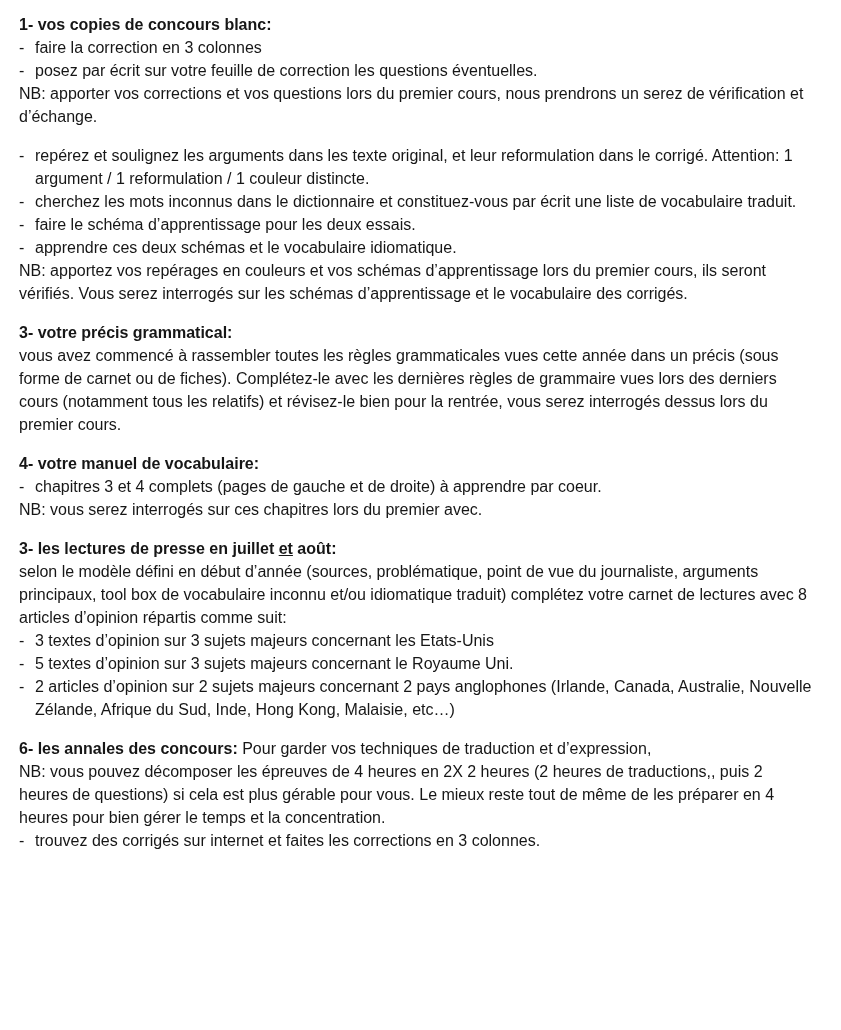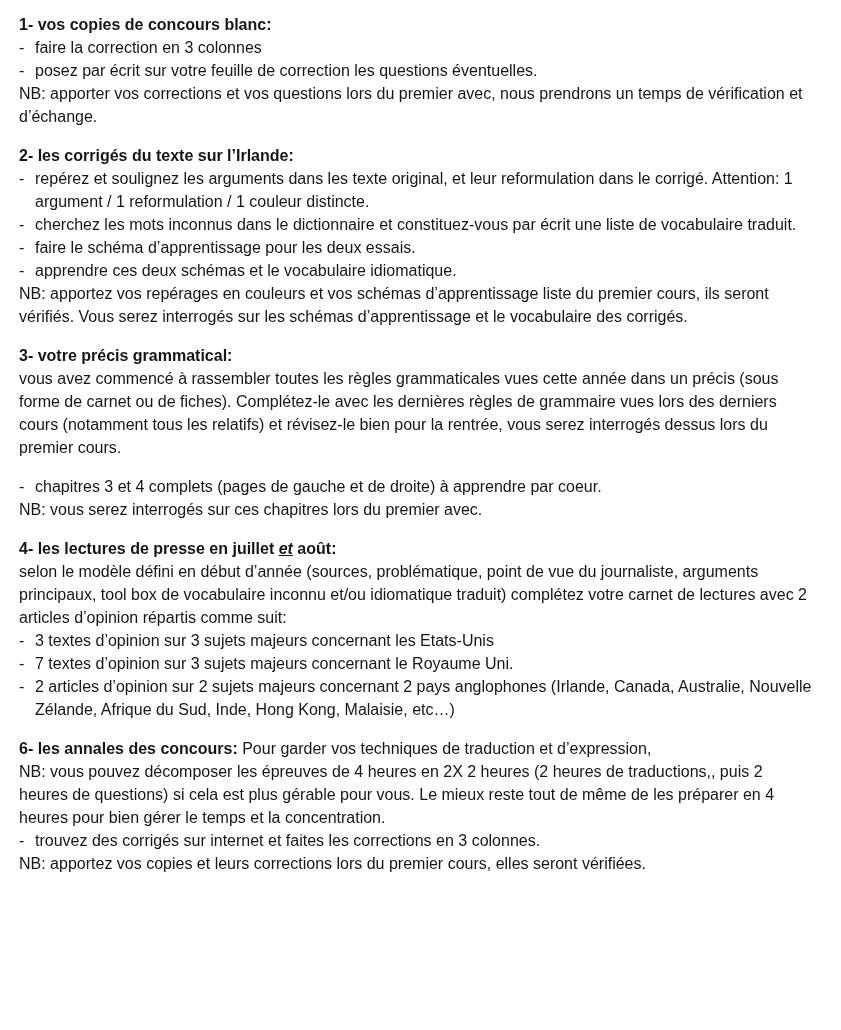--- a/index.html
+++ b/index.html
@@ -11,90 +11,89 @@
     color: #161616;
     font-family: "Liberation Sans", sans-serif;
     font-size: 16px;
     line-height: 23px;
     overflow: hidden;
   }
   main { padding: 13px 26px 0 19px; }
   .doc-section { margin: 0 0 16px 0; }
   p { margin: 0; }
   .heading .b { font-weight: 700; margin-top: 42px; }
-  .u { text-decoration: underline; font-style: italic; }
+  .u { text-decoration: underline; }
   .bullet { display: flex; }
   .dash { flex: 0 0 16px; }
   .btext { flex: 1 1 auto; }
 </style>
 </head>
 <body>
 
 <main>
     <section class="doc-section">
       <p class="heading"><span class="b">1- vos copies de concours blanc:</span></p>
       <div class="bullet">
         <span class="dash">-</span>
         <span class="btext">faire la correction en 3 colonnes</span>
       </div>
       <div class="bullet">
         <span class="dash">-</span>
         <span class="btext">posez par écrit sur votre feuille de correction les questions éventuelles.</span>
       </div>
-      <p class="para">NB: apporter vos corrections et vos questions lors du premier avec, nous prendrons un temps de vérification et d’échange.</p>
+      <p class="para">NB: apporter vos corrections et vos questions lors du premier cours, nous prendrons un serez de vérification et d’échange.</p>
     </section>
     <section class="doc-section">
-      <p class="heading"><span class="b">2- les corrigés du texte sur l’Irlande:</span></p>
       <div class="bullet">
         <span class="dash">-</span>
         <span class="btext">repérez et soulignez les arguments dans les texte original, et leur reformulation dans le corrigé. Attention: 1 argument / 1 reformulation / 1 couleur distincte.</span>
       </div>
       <div class="bullet">
         <span class="dash">-</span>
         <span class="btext">cherchez les mots inconnus dans le dictionnaire et constituez-vous par écrit une liste de vocabulaire traduit.</span>
       </div>
       <div class="bullet">
         <span class="dash">-</span>
         <span class="btext">faire le schéma d’apprentissage pour les deux essais.</span>
       </div>
       <div class="bullet">
         <span class="dash">-</span>
         <span class="btext">apprendre ces deux schémas et le vocabulaire idiomatique.</span>
       </div>
-      <p class="para">NB: apportez vos repérages en couleurs et vos schémas d’apprentissage liste du premier cours, ils seront vérifiés. Vous serez interrogés sur les schémas d’apprentissage et le vocabulaire des corrigés.</p>
+      <p class="para">NB: apportez vos repérages en couleurs et vos schémas d’apprentissage lors du premier cours, ils seront vérifiés. Vous serez interrogés sur les schémas d’apprentissage et le vocabulaire des corrigés.</p>
     </section>
     <section class="doc-section">
       <p class="heading"><span class="b">3- votre précis grammatical:</span></p>
       <p class="para">vous avez commencé à rassembler toutes les règles grammaticales vues cette année dans un précis (sous forme de carnet ou de fiches). Complétez-le avec les dernières règles de grammaire vues lors des derniers cours (notamment tous les relatifs) et révisez-le bien pour la rentrée, vous serez interrogés dessus lors du premier cours.</p>
     </section>
     <section class="doc-section">
+      <p class="heading"><span class="b">4- votre manuel de vocabulaire:</span></p>
       <div class="bullet">
         <span class="dash">-</span>
         <span class="btext">chapitres 3 et 4 complets (pages de gauche et de droite) à apprendre par coeur.</span>
       </div>
       <p class="para">NB: vous serez interrogés sur ces chapitres lors du premier avec.</p>
     </section>
     <section class="doc-section">
-      <p class="heading"><span class="b">4- les lectures de presse en juillet </span><span class="b u">et</span><span class="b"> août:</span></p>
-      <p class="para">selon le modèle défini en début d’année (sources, problématique, point de vue du journaliste, arguments principaux, tool box de vocabulaire inconnu et/ou idiomatique traduit) complétez votre carnet de lectures avec 2 articles d’opinion répartis comme suit:</p>
+      <p class="heading"><span class="b">3- les lectures de presse en juillet </span><span class="b u">et</span><span class="b"> août:</span></p>
+      <p class="para">selon le modèle défini en début d’année (sources, problématique, point de vue du journaliste, arguments principaux, tool box de vocabulaire inconnu et/ou idiomatique traduit) complétez votre carnet de lectures avec 8 articles d’opinion répartis comme suit:</p>
       <div class="bullet">
         <span class="dash">-</span>
         <span class="btext">3 textes d’opinion sur 3 sujets majeurs concernant les Etats-Unis</span>
       </div>
       <div class="bullet">
         <span class="dash">-</span>
-        <span class="btext">7 textes d’opinion sur 3 sujets majeurs concernant le Royaume Uni.</span>
+        <span class="btext">5 textes d’opinion sur 3 sujets majeurs concernant le Royaume Uni.</span>
       </div>
       <div class="bullet">
         <span class="dash">-</span>
         <span class="btext">2 articles d’opinion sur 2 sujets majeurs concernant 2 pays anglophones (Irlande, Canada, Australie, Nouvelle Zélande, Afrique du Sud, Inde, Hong Kong, Malaisie, etc…)</span>
       </div>
     </section>
     <section class="doc-section">
       <p class="heading"><span class="b">6- les annales des concours:</span><span class=""> Pour garder vos techniques de traduction et d’expression,</span></p>
       <p class="para">NB: vous pouvez décomposer les épreuves de 4 heures en 2X 2 heures (2 heures de traductions,, puis 2 heures de questions) si cela est plus gérable pour vous. Le mieux reste tout de même de les préparer en 4 heures pour bien gérer le temps et la concentration.</p>
       <div class="bullet">
         <span class="dash">-</span>
         <span class="btext">trouvez des corrigés sur internet et faites les corrections en 3 colonnes.</span>
       </div>
-      <p class="para">NB: apportez vos copies et leurs corrections lors du premier cours, elles seront vérifiées.</p>
     </section>
   </main>
 
 </body></html>

